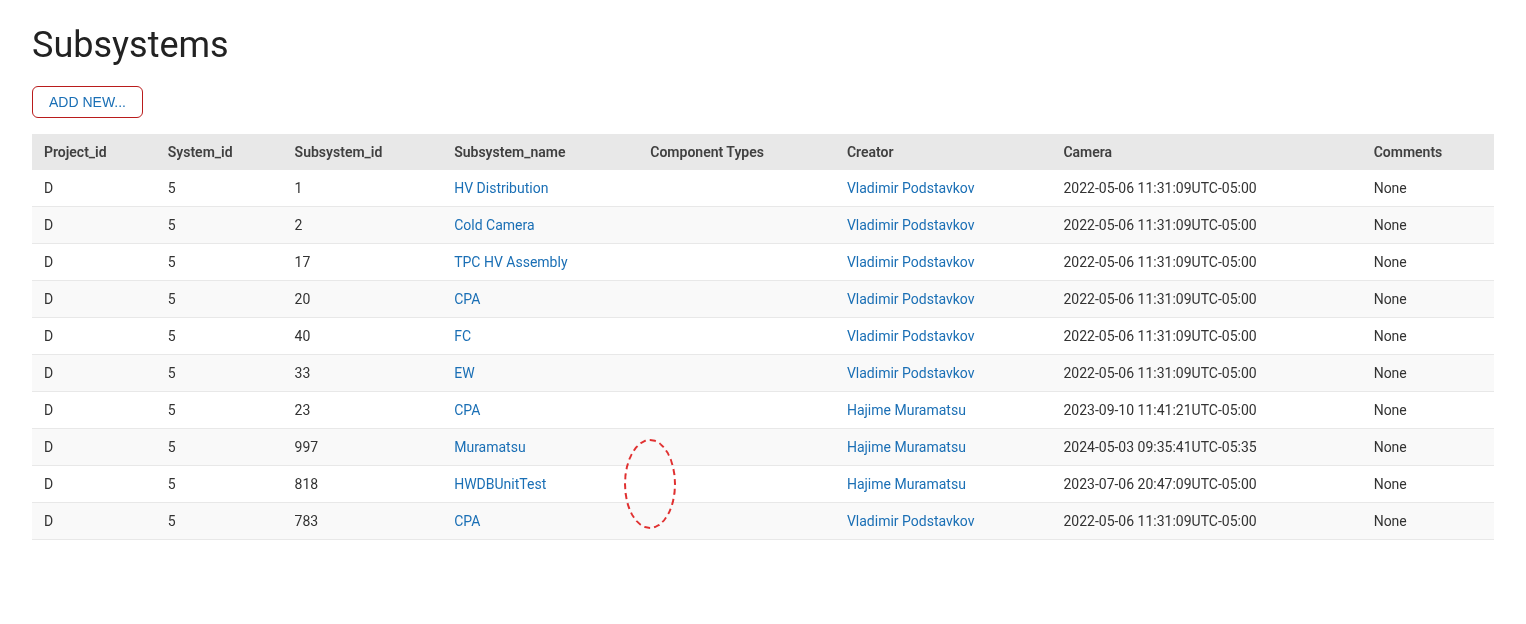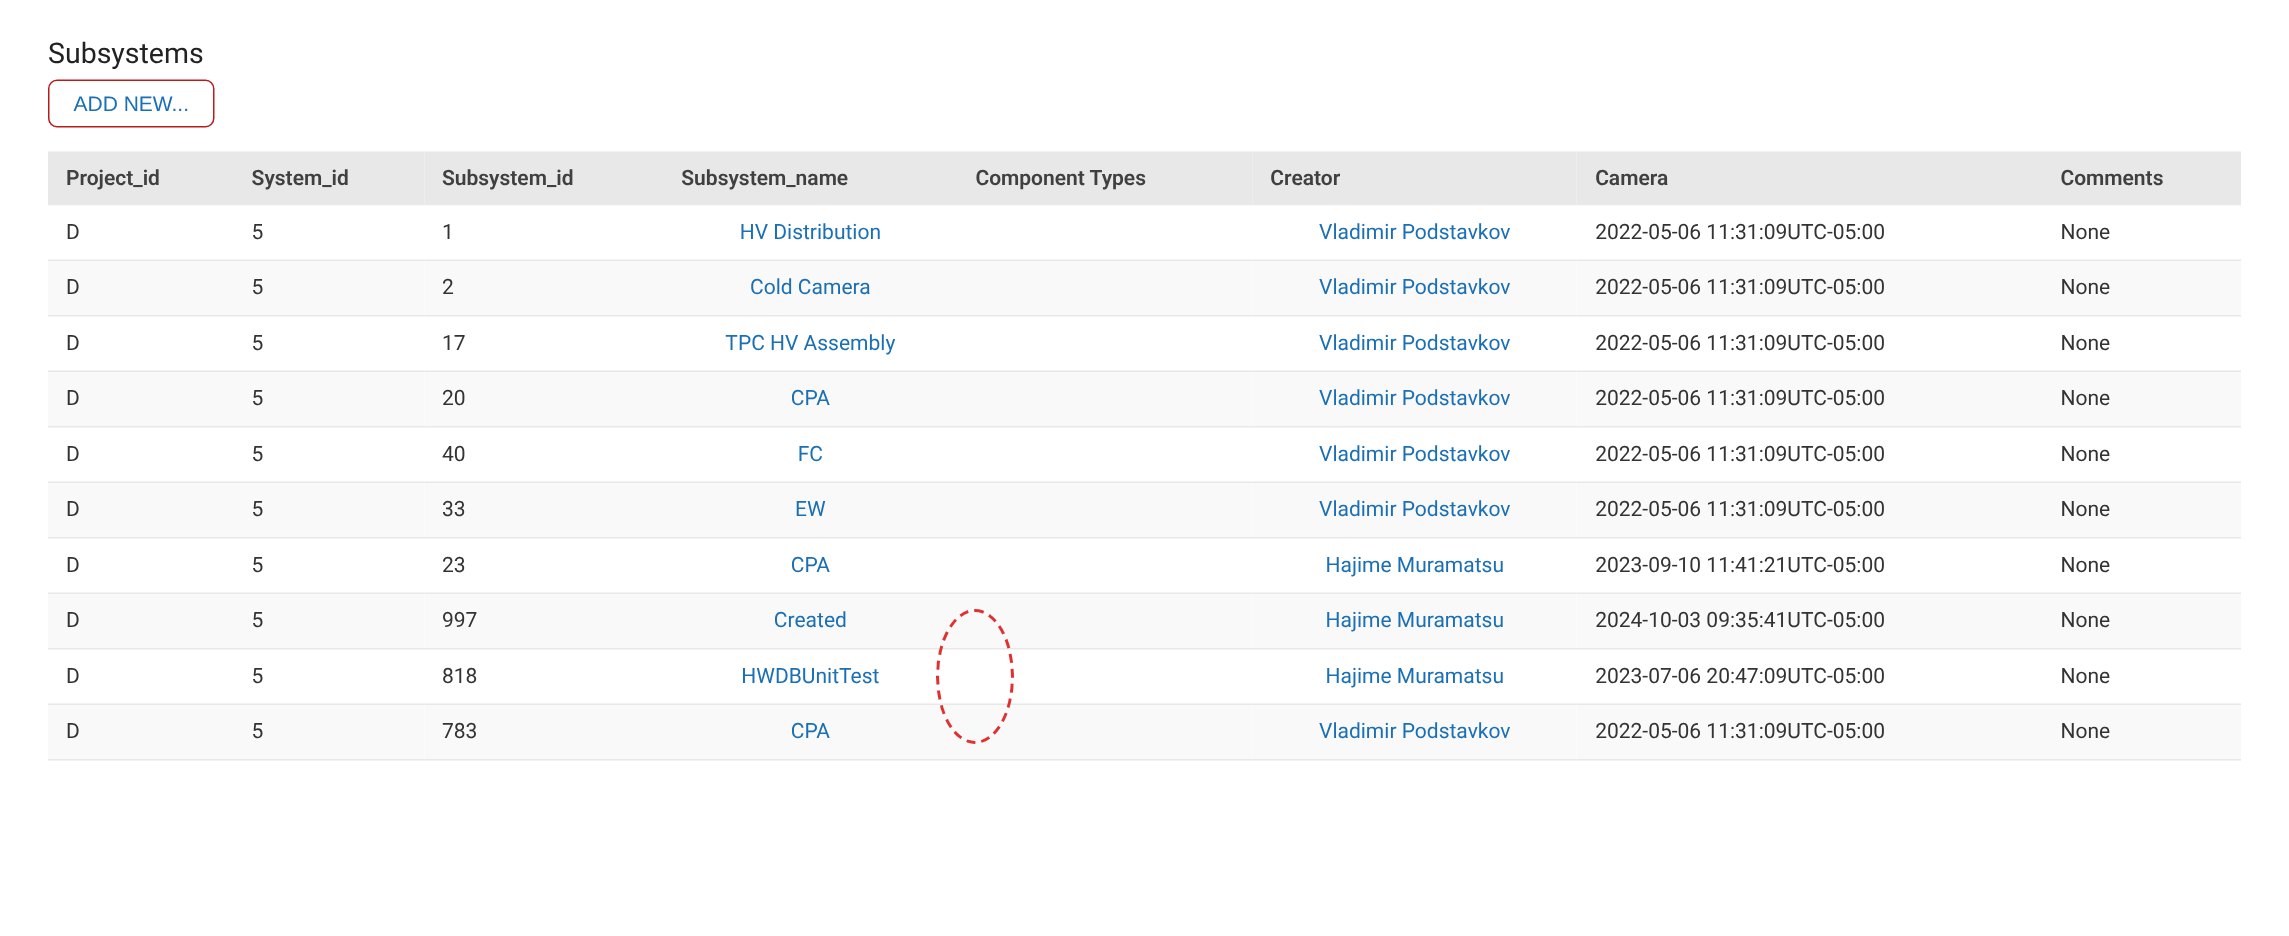--- a/index.html
+++ b/index.html
@@ -3,24 +3,24 @@
   <meta charset="utf-8">
   <style>
     * { box-sizing: border-box; margin: 0; padding: 0; }
     body {
       font-family: -apple-system, BlinkMacSystemFont, "Segoe UI", Roboto, sans-serif;
       background: #fff;
       color: #333;
       padding: 24px 32px;
     }
     h1 {
-      font-size: 19px;
+      font-size: 36px;
       font-weight: 400;
       color: #222;
-      margin-bottom: 6px;
+      margin-bottom: 20px;
     }
     .add-btn {
       display: inline-block;
       border: 1px solid #b91c1c;
       border-radius: 6px;
       padding: 7px 16px;
       font-size: 14px;
       color: #1a6fb5;
       background: #fff;
       cursor: pointer;
@@ -52,21 +52,20 @@
       background: #fff;
     }
     tbody td {
       padding: 10px 12px;
       color: #333;
       font-size: 14px;
     }
     .link-cell {
       color: #1a6fb5;
       cursor: pointer;
-      text-align: center;
     }
     .folder-cell {
       text-align: left;
     }
     
     .dashed-circle-container {
       position: relative;
       display: inline-block;
     }
     
@@ -194,27 +193,27 @@
     <path d="M1 6.5V5C1 4.17 1.67 3.5 2.5 3.5H8L10 5.5H19.5C20.33 5.5 21 6.17 21 7V6.5" stroke="#1a6fb5" stroke-width="1.4" fill="none"></path>
   </svg></div></td>
         <td class="link-cell">Hajime Muramatsu</td>
         <td>2023-09-10 11:41:21UTC-05:00</td>
         <td>None</td>
       </tr>
       <tr>
         <td>D</td>
         <td>5</td>
         <td>997</td>
-        <td class="link-cell">Created</td>
+        <td class="link-cell">Muramatsu</td>
         <td class="folder-cell"><div class="dashed-circle-container" style="display: inline-block; position: relative;"><svg viewBox="0 0 22 18" fill="none" xmlns="http://www.w3.org/2000/svg">
     <rect x="1" y="5" width="20" height="12" rx="1.5" fill="none" stroke="#1a6fb5" stroke-width="1.4"></rect>
     <path d="M1 6.5V5C1 4.17 1.67 3.5 2.5 3.5H8L10 5.5H19.5C20.33 5.5 21 6.17 21 7V6.5" stroke="#1a6fb5" stroke-width="1.4" fill="none"></path>
   </svg></div></td>
         <td class="link-cell">Hajime Muramatsu</td>
-        <td>2024-10-03 09:35:41UTC-05:00</td>
+        <td>2024-05-03 09:35:41UTC-05:35</td>
         <td>None</td>
       </tr>
       <tr>
         <td>D</td>
         <td>5</td>
         <td>818</td>
         <td class="link-cell">HWDBUnitTest</td>
         <td class="folder-cell"><div class="dashed-circle-container" style="display: inline-block; position: relative;"><svg viewBox="0 0 22 18" fill="none" xmlns="http://www.w3.org/2000/svg">
     <rect x="1" y="5" width="20" height="12" rx="1.5" fill="none" stroke="#1a6fb5" stroke-width="1.4"></rect>
     <path d="M1 6.5V5C1 4.17 1.67 3.5 2.5 3.5H8L10 5.5H19.5C20.33 5.5 21 6.17 21 7V6.5" stroke="#1a6fb5" stroke-width="1.4" fill="none"></path>

